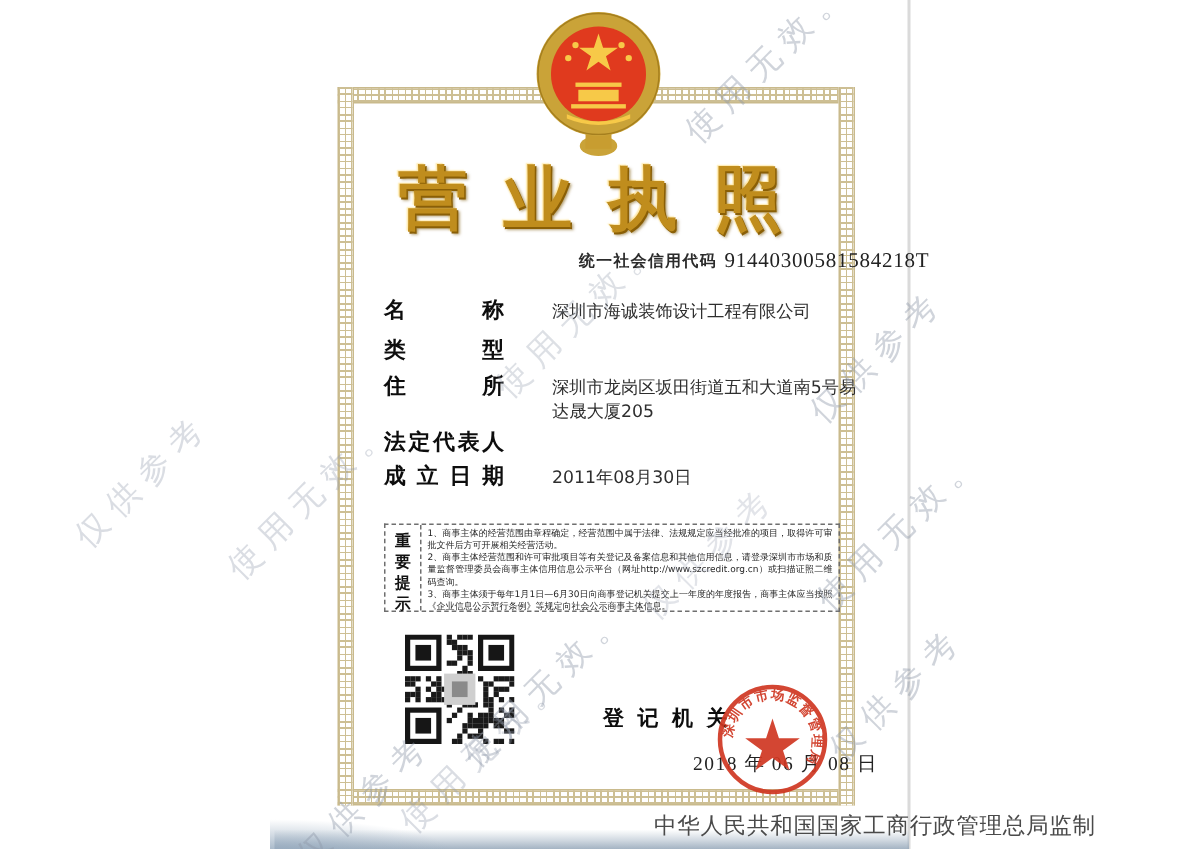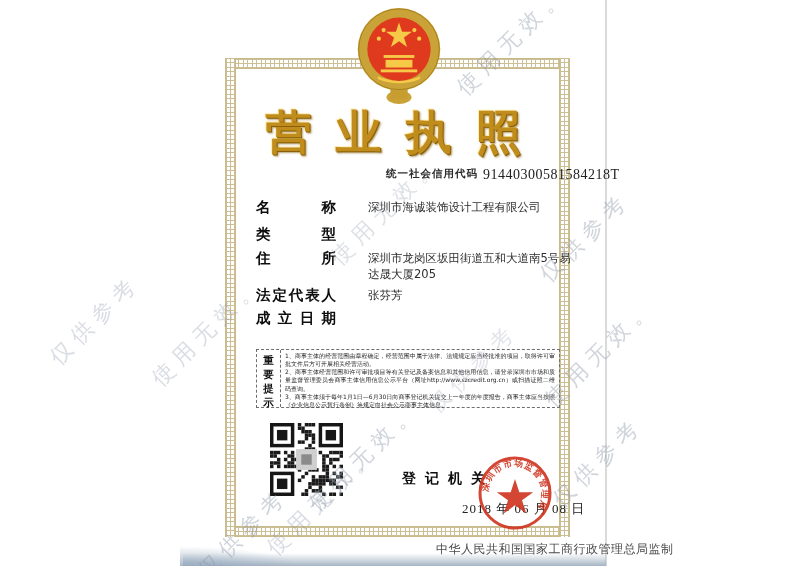--- a/index.html
+++ b/index.html
@@ -78,21 +78,21 @@
   
   .qr{position:absolute;left:270px;top:423px;width:73px;height:73px;z-index:2;}
   .reg-label{position:absolute;left:402px;top:470px;z-index:2;
     font-size:14px;font-weight:bold;color:#0d0d0d;letter-spacing:9px;white-space:nowrap;}
   .issue-date{position:absolute;left:447px;top:500px;z-index:2;font-size:13px;color:#222;
     font-family:"Liberation Serif",serif;letter-spacing:1px;white-space:nowrap;margin-left:15px;}
   .seal{position:absolute;left:467px;top:445px;width:96px;height:96px;z-index:5;opacity:.92;}
 
   
   .footer-line{position:absolute;left:436px;top:541px;z-index:2;
-    font-size:12px;color:#4a4a4a;letter-spacing:.5px;white-space:nowrap;}
+    font-size:15px;color:#4a4a4a;letter-spacing:.5px;white-space:nowrap;}
 </style>
 </head>
 <body>
 
 <div id="canvas">
 
   <div class="page-edge-line"></div>
   <div class="bottom-shadow"></div>
   <div class="corner-shadow"></div>
 
@@ -165,29 +165,29 @@
       <div class="f-value">深圳市龙岗区坂田街道五和大道南5号易达晟大厦205</div>
     </div>
     <div class="field-row">
       <div class="f-label">
           <span>法</span>
           <span>定</span>
           <span>代</span>
           <span>表</span>
           <span>人</span>
         </div>
-      <div class="f-value">张芬芳</div>
     </div>
     <div class="field-row">
       <div class="f-label">
           <span>成</span>
           <span>立</span>
           <span>日</span>
           <span>期</span>
         </div>
+      <div class="f-value">2011年08月30日</div>
     </div>
   </div>
 
   <div class="notice">
     <div class="notice-label">
         <span>重</span>
         <span>要</span>
         <span>提</span>
         <span>示</span>
       </div>

